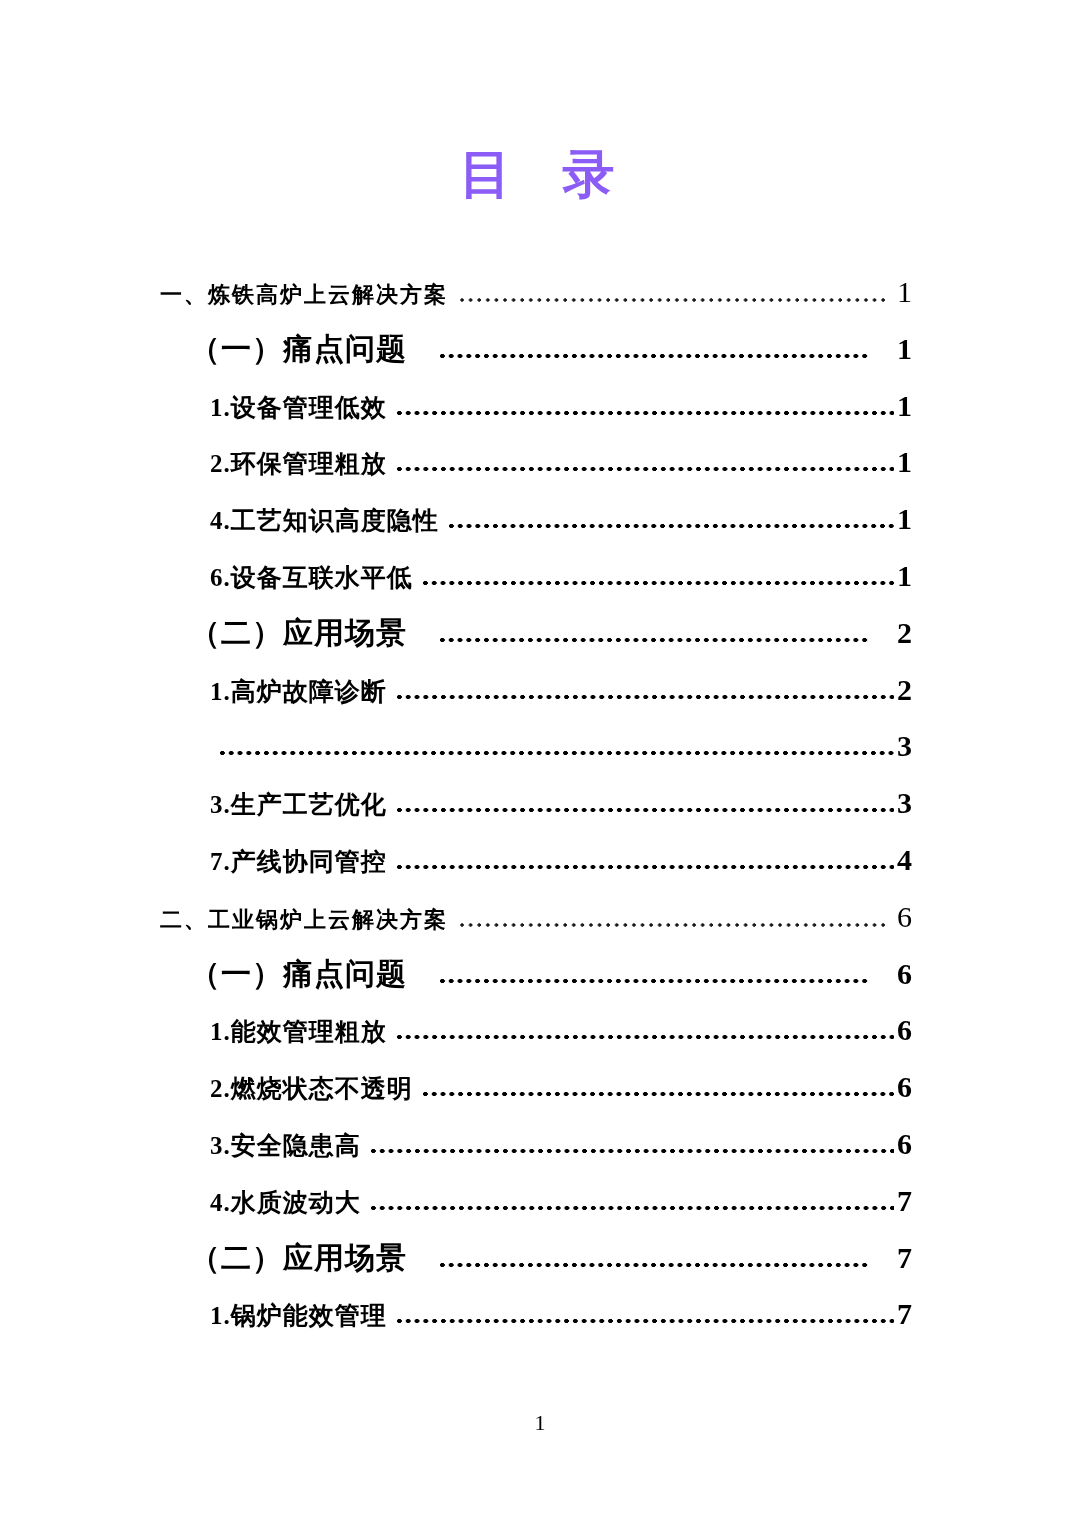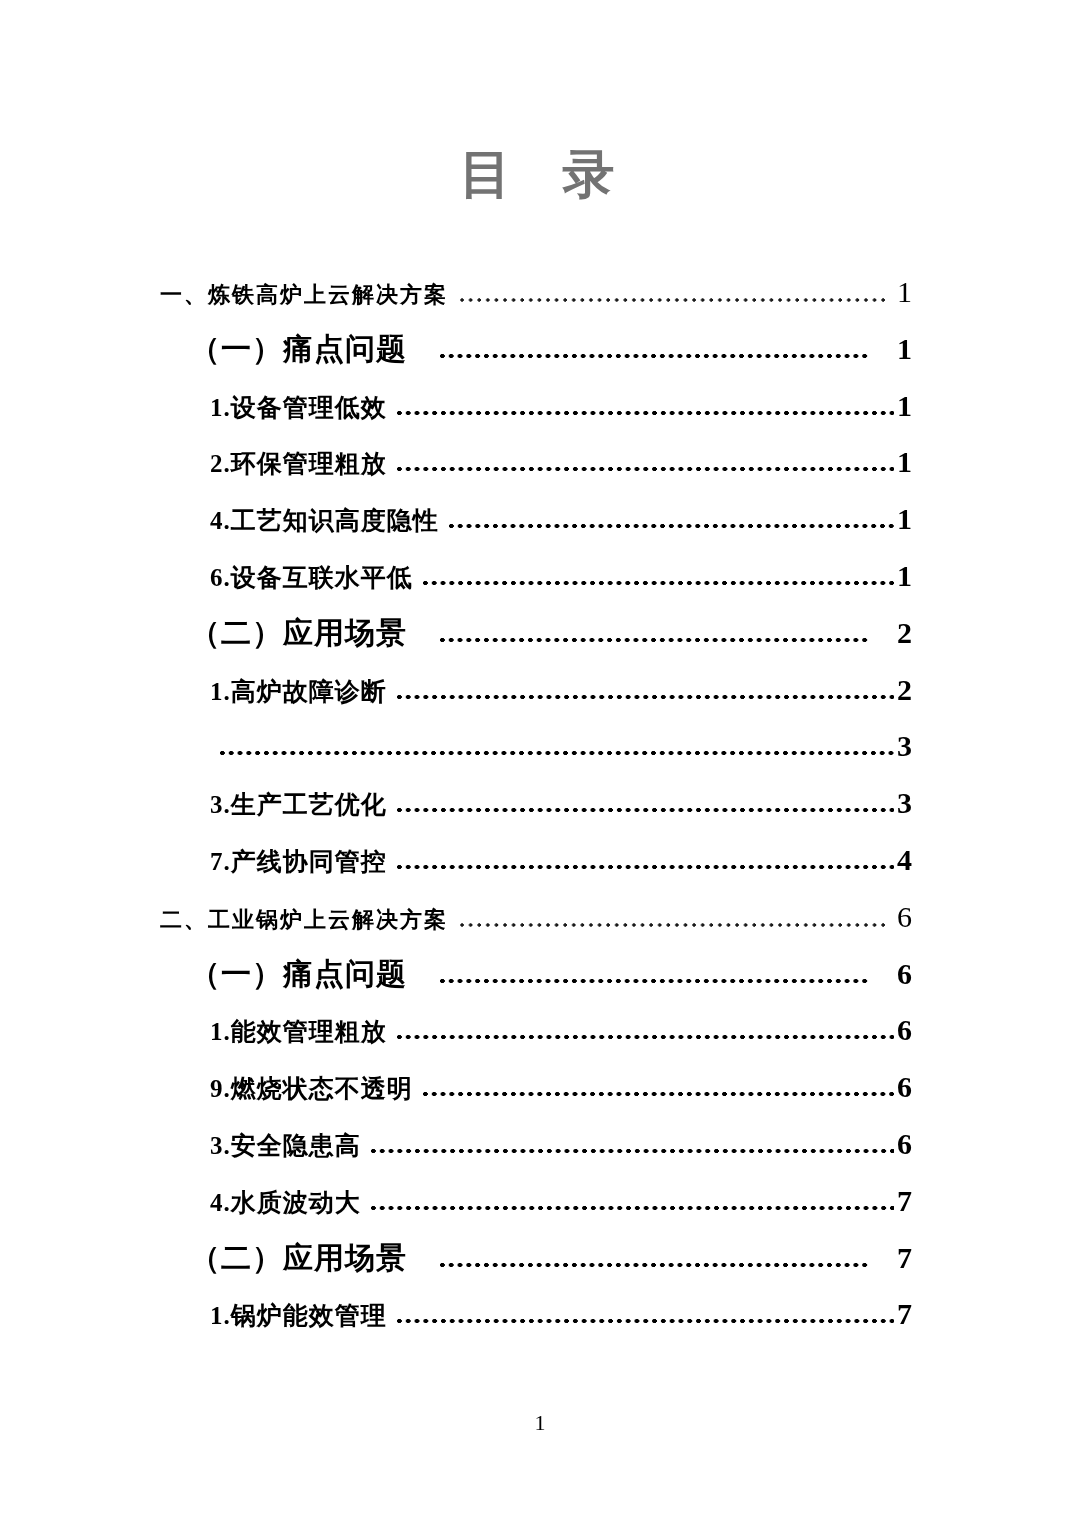--- a/index.html
+++ b/index.html
@@ -21,21 +21,21 @@
     position: absolute;
     top: 140px;
     left: 0;
     width: 100%;
     text-align: center;
     font-family: "Liberation Serif", serif;
     font-weight: 700;
     font-size: 52px;
     letter-spacing: 6px;
     word-spacing: 26px;
-    color: #737373;
+    color: #8b5cf6;
   }
   .toc-list {
     position: absolute;
     top: 275px;
     left: 160px;
     width: 752px;
   }
   .toc-row {
     display: flex;
     align-items: baseline;
@@ -178,21 +178,21 @@
       <span class="toc-text">（一）痛点问题</span>
       <span class="leader"></span>
       <span class="pagenum">6</span>
     </div>
       <div class="toc-row lvl3">
       <span class="toc-text">1.能效管理粗放</span>
       <span class="leader"></span>
       <span class="pagenum">6</span>
     </div>
       <div class="toc-row lvl3">
-      <span class="toc-text">9.燃烧状态不透明</span>
+      <span class="toc-text">2.燃烧状态不透明</span>
       <span class="leader"></span>
       <span class="pagenum">6</span>
     </div>
       <div class="toc-row lvl3">
       <span class="toc-text">3.安全隐患高</span>
       <span class="leader"></span>
       <span class="pagenum">6</span>
     </div>
       <div class="toc-row lvl3">
       <span class="toc-text">4.水质波动大</span>

